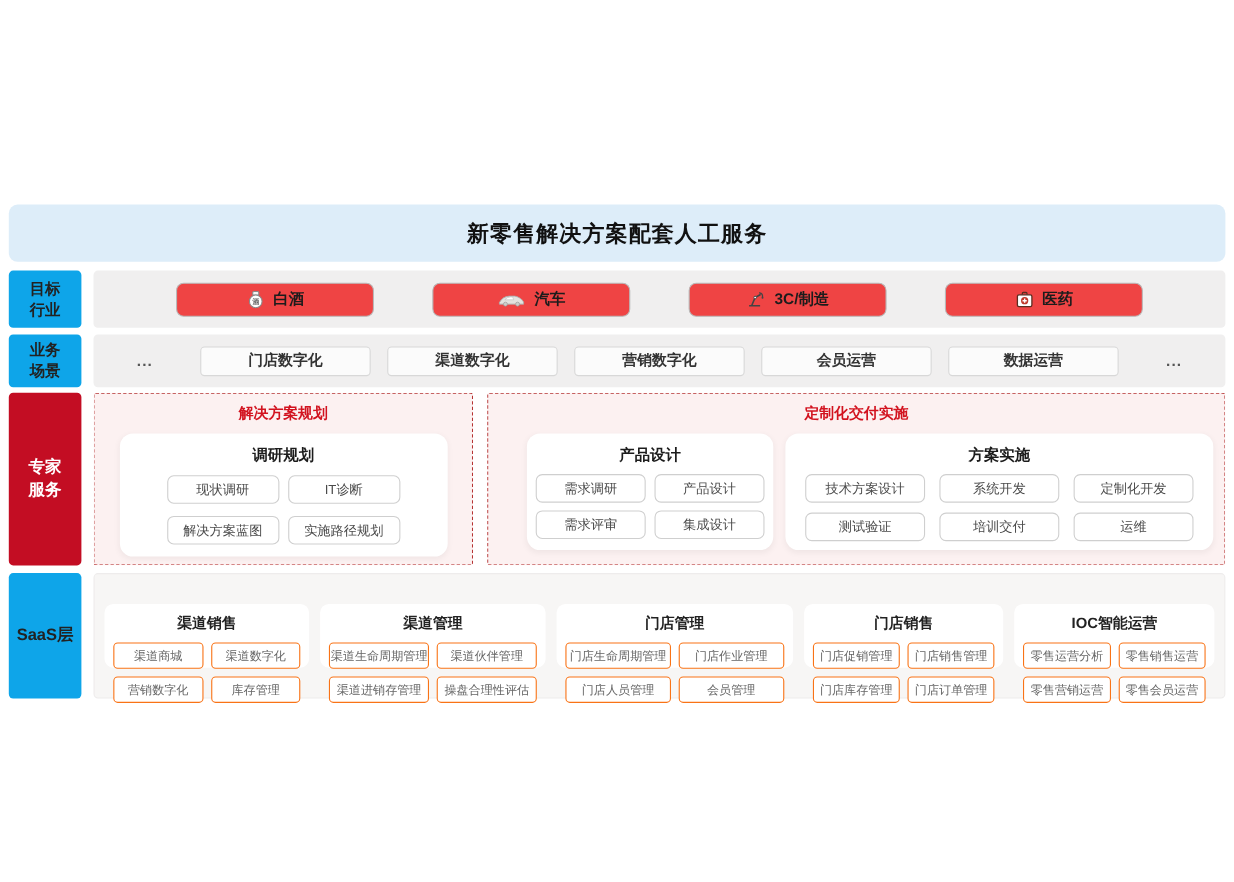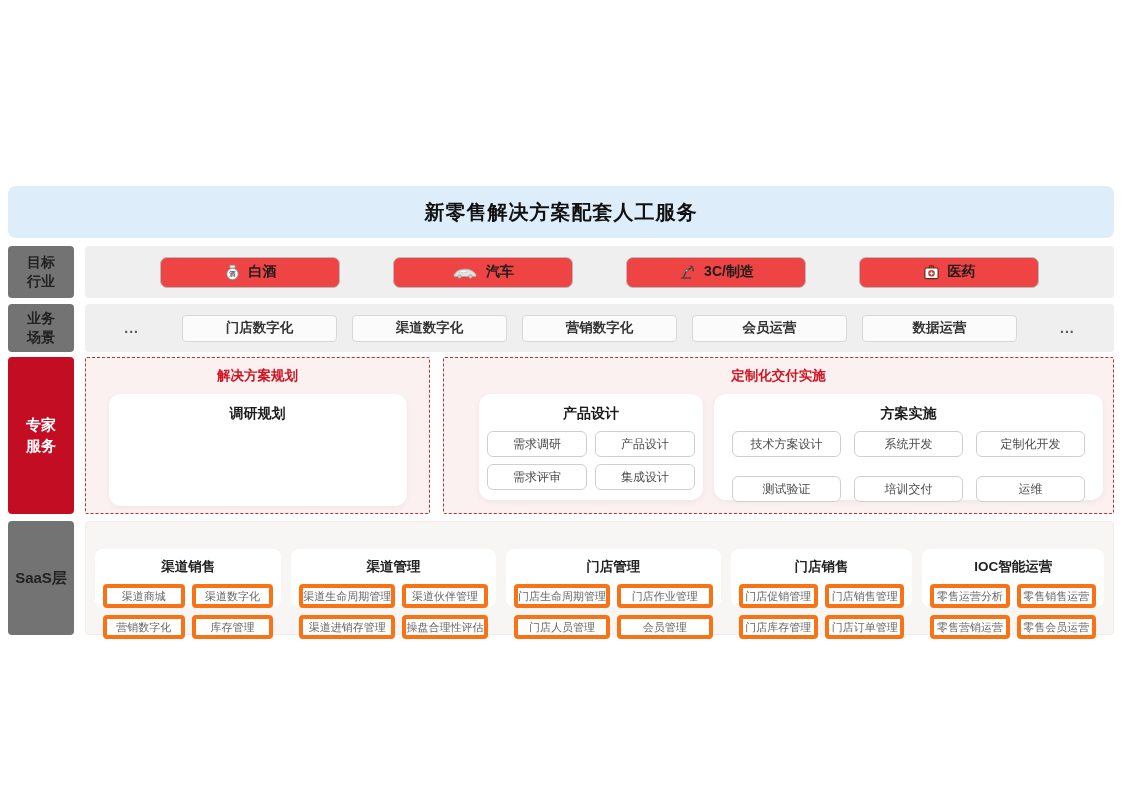--- a/index.html
+++ b/index.html
@@ -7,21 +7,21 @@
   body { font-family:"Liberation Sans","DejaVu Sans",sans-serif; }
   .page { position:relative; width:1122px; height:802px; background:#fff; overflow:hidden; }
   .content { position:absolute; top:186px; left:8px; width:1106px; display:flex; flex-direction:column; }
 
   
   .title-bar { height:52px; background:#ddedf9; border-radius:8px; display:flex; align-items:center; justify-content:center; }
   .title-bar h1 { font-size:20px; font-weight:bold; color:#111; letter-spacing:1px; }
 
   
   .band { display:flex; gap:11px; }
-  .band-label { width:66px; flex:0 0 66px; background:#737373; border-radius:4px; display:flex; flex-direction:column; align-items:center; justify-content:center; font-size:14px; font-weight:bold; color:#222; line-height:1.35; }
+  .band-label { width:66px; flex:0 0 66px; background:#0ea5e9; border-radius:4px; display:flex; flex-direction:column; align-items:center; justify-content:center; font-size:14px; font-weight:bold; color:#222; line-height:1.35; }
   .band-body { flex:1; background:#f0efef; border-radius:4px; }
 
   .band-industry { margin-top:8px; height:52px; }
   .band-industry .band-body { display:flex; align-items:center; justify-content:center; gap:53px; }
   .industry-btn { width:180px; height:31px; background:#ef4444; border:1px solid #b9b9b9; border-radius:7px; display:flex; align-items:center; justify-content:center; gap:8px; font-size:14px; font-weight:bold; color:#1c1c1c; cursor:pointer; }
   .industry-btn svg { display:block; }
 
   .band-scenario { margin-top:6px; height:48px; }
   .band-scenario .band-body { display:flex; align-items:center; justify-content:center; gap:15px; }
   .scenario-btn { width:155px; height:27px; background:#fbfbfb; border:1px solid #d8d8d8; border-radius:4px; display:flex; align-items:center; justify-content:center; font-size:13.5px; font-weight:bold; color:#333; cursor:pointer; }
@@ -39,30 +39,30 @@
   .card-title { text-align:center; font-size:14px; font-weight:bold; color:#1c1c1c; padding-top:11px; }
   .card-btn { background:#fff; border:1px solid #cfcfcf; border-radius:6px; height:26px; display:flex; align-items:center; justify-content:center; font-size:12px; color:#4a4a4a; cursor:pointer; }
 
   .planning-card { width:298px; height:112px; margin:9px auto 0 auto; }
   .planning-grid { display:grid; grid-template-columns:102px 102px; gap:11px 8px; justify-content:center; margin-top:9px; }
 
   .delivery-cards { display:flex; gap:11px; margin:9px 10px 0 35px; }
   .design-card { width:224px; height:106px; }
   .design-grid { display:grid; grid-template-columns:100px 100px; gap:7px 8px; justify-content:center; margin-top:8px; }
   .impl-card { flex:1; height:106px; }
-  .impl-grid { display:grid; grid-template-columns:1fr 1fr 1fr; gap:19px 13px; margin:8px 18px 0 18px; }
+  .impl-grid { display:grid; grid-template-columns:1fr 1fr 1fr; gap:9px 13px; margin:8px 18px 0 18px; }
 
   
   .band-saas { margin-top:7px; height:114px; }
   .saas-label { font-size:15px; }
   .saas-body { background:#f7f6f5; border:1px solid #eeecec; display:flex; gap:10px; padding:27px 9px; }
   .saas-card { background:#fff; border-radius:8px; padding:6px 8px 0 8px; }
   .saas-card-title { text-align:center; font-size:13.5px; font-weight:bold; color:#222; margin:3px 0 8px 0; }
   .saas-grid { display:grid; grid-template-columns:1fr 1fr; gap:7px 7px; }
-  .saas-btn { background:#fff; border:4px solid #f97316; border-radius:4px; height:24px; display:flex; align-items:center; justify-content:center; font-size:11px; color:#666; cursor:pointer; white-space:nowrap; }
+  .saas-btn { background:#fff; border:1px solid #f97316; border-radius:4px; height:24px; display:flex; align-items:center; justify-content:center; font-size:11px; color:#666; cursor:pointer; white-space:nowrap; }
   .f185 { flex:185 1 0; } .f205 { flex:205 1 0; } .f216 { flex:216 1 0; } .f180 { flex:180 1 0; }
 </style>
 </head>
 <body>
 
 <div class="page">
   <div class="content">
 
     <div class="title-bar">
       <h1>新零售解决方案配套人工服务</h1>
@@ -141,20 +141,26 @@
       <div class="band-label expert-label">
         <span>专家</span>
         <span>服务</span>
       </div>
       <div class="expert-body">
 
         <div class="dashed-box dashed-box-left">
           <div class="section-title">解决方案规划</div>
           <div class="white-card planning-card">
             <div class="card-title">调研规划</div>
+            <div class="planning-grid">
+              <div class="card-btn">现状调研</div>
+              <div class="card-btn">IT诊断</div>
+              <div class="card-btn">解决方案蓝图</div>
+              <div class="card-btn">实施路径规划</div>
+            </div>
           </div>
         </div>
 
         <div class="dashed-box dashed-box-right">
           <div class="section-title">定制化交付实施</div>
           <div class="delivery-cards">
             <div class="white-card design-card">
               <div class="card-title">产品设计</div>
               <div class="design-grid">
                 <div class="card-btn">需求调研</div>

